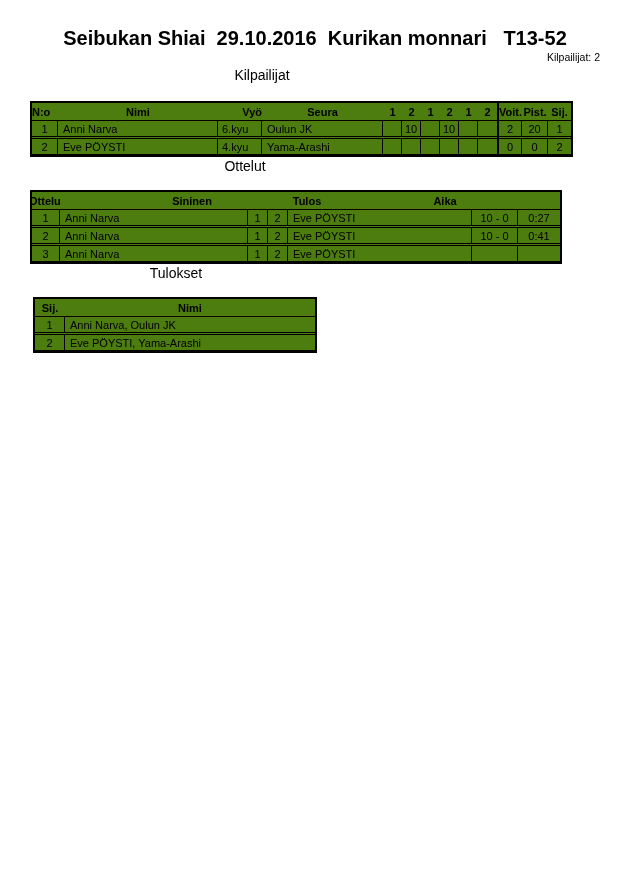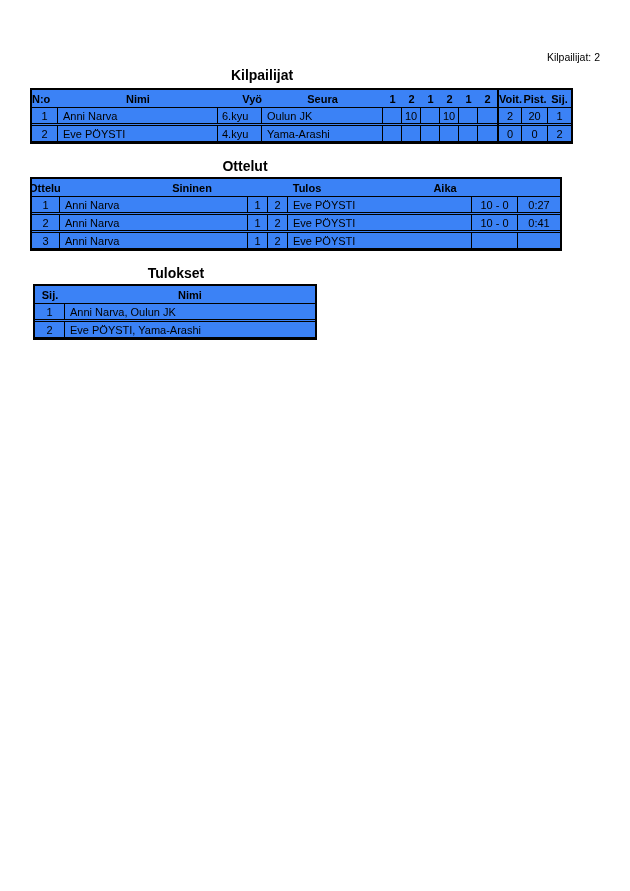--- a/index.html
+++ b/index.html
@@ -29,32 +29,33 @@
     width: 600px;
     text-align: right;
     font-size: 10.5px;
     font-weight: normal;
   }
   .section-heading {
     position: absolute;
     width: 220px;
     text-align: center;
     font-size: 14px;
-    font-weight: bold;
+    font-weight: normal;
   }
   #heading-kilpailijat { top: 67px;  left: 152px; }
   #heading-ottelut     { top: 158px; left: 135px; }
   #heading-tulokset    { top: 265px; left: 66px;  }
 
   .tbl {
     position: absolute;
     border: 2px solid #000;
-    background: #3b82f6;
+    background: #4d7c0f;
     overflow: hidden;
     font-size: 11px;
+    margin-top: 13px;
   }
   #table-kilpailijat { top: 88px;  left: 30px; width: 543px; }
   #table-ottelut     { top: 177px; left: 30px; width: 532px; }
   #table-tulokset    { top: 284px; left: 33px; width: 284px; }
 
   .thead {
     display: flex;
     align-items: center;
     height: 17px;
     font-weight: bold;
@@ -112,20 +113,21 @@
 
   
   .t-sij  { width: 30px; }
   .t-nimi { width: 250px; flex: 1; border-right: none; }
 </style>
 </head>
 <body>
 
 <div class="page">
 
+  <div class="doc-title">Seibukan Shiai  29.10.2016  Kurikan monnari   T13-52</div>
 
   <div class="competitor-count">Kilpailijat: 2</div>
 
   <div class="section-heading" id="heading-kilpailijat">Kilpailijat</div>
 
   <div class="tbl" id="table-kilpailijat">
     <div class="thick-divider" id="kilpailijat-thick-divider"></div>
 
     <div class="thead">
       <div class="hc hleft k-no">N:o</div>

